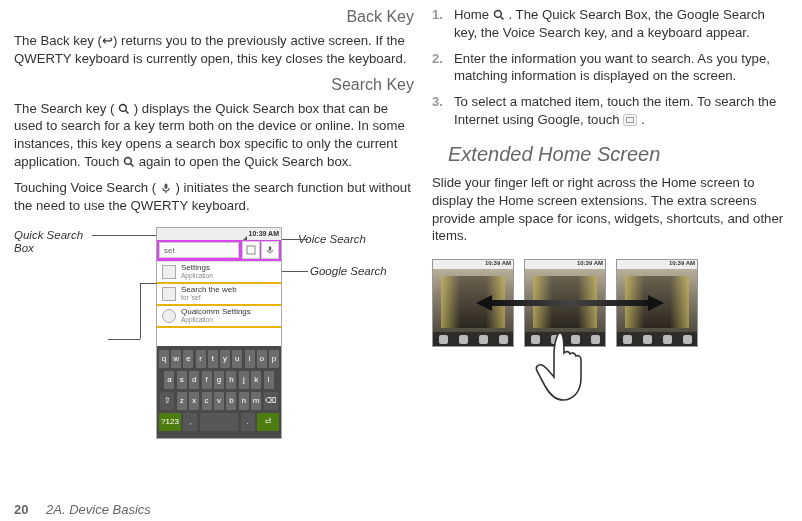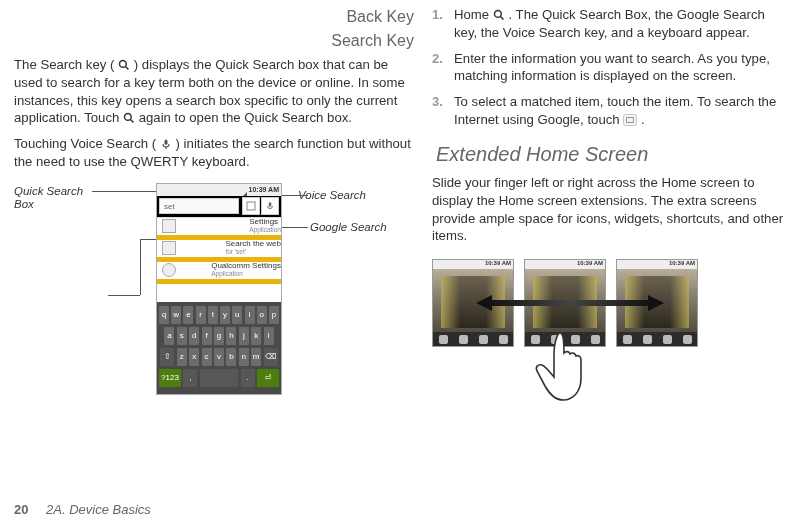--- a/index.html
+++ b/index.html
@@ -2,41 +2,41 @@
 <html><head>
 <meta charset="utf-8">
 <style>
   * { box-sizing: border-box; margin: 0; padding: 0; }
   html, body { width: 802px; height: 521px; font-family: Arial, Helvetica, sans-serif; color: #333; }
   body { padding: 6px 14px 4px 14px; }
   .cols { display: flex; gap: 18px; }
   .col-left { flex: 0 0 400px; }
   .col-right { flex: 1; }
   .h3 { font-size: 16px; color: #666; margin: 2px 0 6px 0; font-weight: 500; text-align: right; }
-  .h3-italic { font-size: 20px; color: #666; font-style: italic; margin: 14px 0 8px 4px; font-weight: 400;}
+  .h3-italic { font-size: 20px; color: #666; font-style: italic; margin: 14px 0 8px 16px; font-weight: 400;}
   .para { font-size: 13.2px; line-height: 1.35; color: #333; margin-bottom: 8px; }
   .numlist { list-style: none; padding: 0; }
   .numlist li { position: relative; padding-left: 22px; font-size: 13.2px; line-height: 1.35; margin-bottom: 8px; }
   .numlist .num { position: absolute; left: 0; top: 0; color: #999; font-weight: 600; font-size: 13px; }
   .inline-icon { display: inline-flex; vertical-align: -2px; }
   .footer { position: absolute; bottom: 4px; left: 14px; font-size: 13px; font-style: italic; color: #666; }
   .footer .pg { font-weight: 700; font-style: normal; color: #666; margin-right: 14px; }
 
   
   .fig1 { position: relative; width: 396px; height: 230px; margin-top: 2px; }
   .fig1 .phone { position: absolute; left: 142px; top: 4px; width: 126px; height: 212px; border: 1px solid #aaa; }
   .status { height: 12px; background: #eee; display: flex; justify-content: flex-end; align-items: center; padding: 0 2px; gap: 2px; }
   .status .sig { width: 8px; height: 8px; display: inline-block; }
   .status .time { font-size: 7px; font-weight: 700; color: #333; }
-  .qbox { height: 22px; background: #000000; display: flex; align-items: center; border-bottom: 1px solid #ddd; position: relative; }
+  .qbox { height: 22px; background: #d946ef; display: flex; align-items: center; border-bottom: 1px solid #ddd; position: relative; }
   .qbox .field { flex: 1; font-size: 8px; color: #666; padding-left: 4px; height: 16px; line-height: 16px; border: 1px solid #ccc; margin: 2px; background: #fafafa;}
   .qbox .gbtn { width: 18px; height: 18px; margin: 1px; border: 1px solid #ccc; background: #fff; display: flex; align-items: center; justify-content: center; }
   .qbox .vbtn { width: 18px; height: 18px; margin: 1px 2px 1px 0; border: 1px solid #ccc; background: #fff; display: flex; align-items: center; justify-content: center; }
   .results { background: #fff; }
-  .ritem { display: flex; align-items: center; height: 22px; border-bottom: 5px solid #eab308; justify-content: space-between; }
+  .ritem { display: flex; align-items: center; height: 22px; border-bottom: 2px solid #eab308; }
   .ricon { width: 14px; height: 14px; border: 1px solid #aaa; margin: 0 5px; background: #eee; }
   .ricon.round { border-radius: 50%; }
   .rtext { display: flex; flex-direction: column; }
   .rtext .t1 { font-size: 8px; color: #333; line-height: 1; }
   .rtext .t2 { font-size: 6.5px; color: #888; line-height: 1.2; }
   .kbd { position: absolute; bottom: 0; left: 0; right: 0; height: 92px; background: #4a4a4a; padding: 4px 2px 2px 2px; display: flex; flex-direction: column; gap: 3px; }
   .krow { display: flex; gap: 2.4px; justify-content: center; }
   .key { background: #6c6c6c; color: #fff; font-size: 8px; width: 10px; height: 18px; display: flex; align-items: center; justify-content: center; border-radius: 1px; }
   .keyw { width: 14px; background: #575757;}
   .keywider { width: 22px; background:#4d7c0f;}
@@ -69,20 +69,21 @@
   .hand{position:absolute; left:100px; top:70px;}
   .hand svg{width:70px;height:78px;}
 </style>
 </head>
 <body>
 
 <div class="cols">
 
   <div class="col-left">
     <div class="h3">Back Key</div>
+    <p class="para">The Back key (↩) returns you to the previously active screen. If the QWERTY keyboard is currently open, this key closes the keyboard.</p>
 
     <div class="h3">Search Key</div>
     <p class="para">
       <span>The Search key (</span>
       <span class="inline-icon">
           <svg width="12" height="12" viewBox="0 0 16 16">
             <circle cx="6.5" cy="6.5" r="4.5" fill="none" stroke="#333" stroke-width="2"></circle>
             <line x1="10" y1="10" x2="14" y2="14" stroke="#333" stroke-width="2"></line>
           </svg>
         </span>

